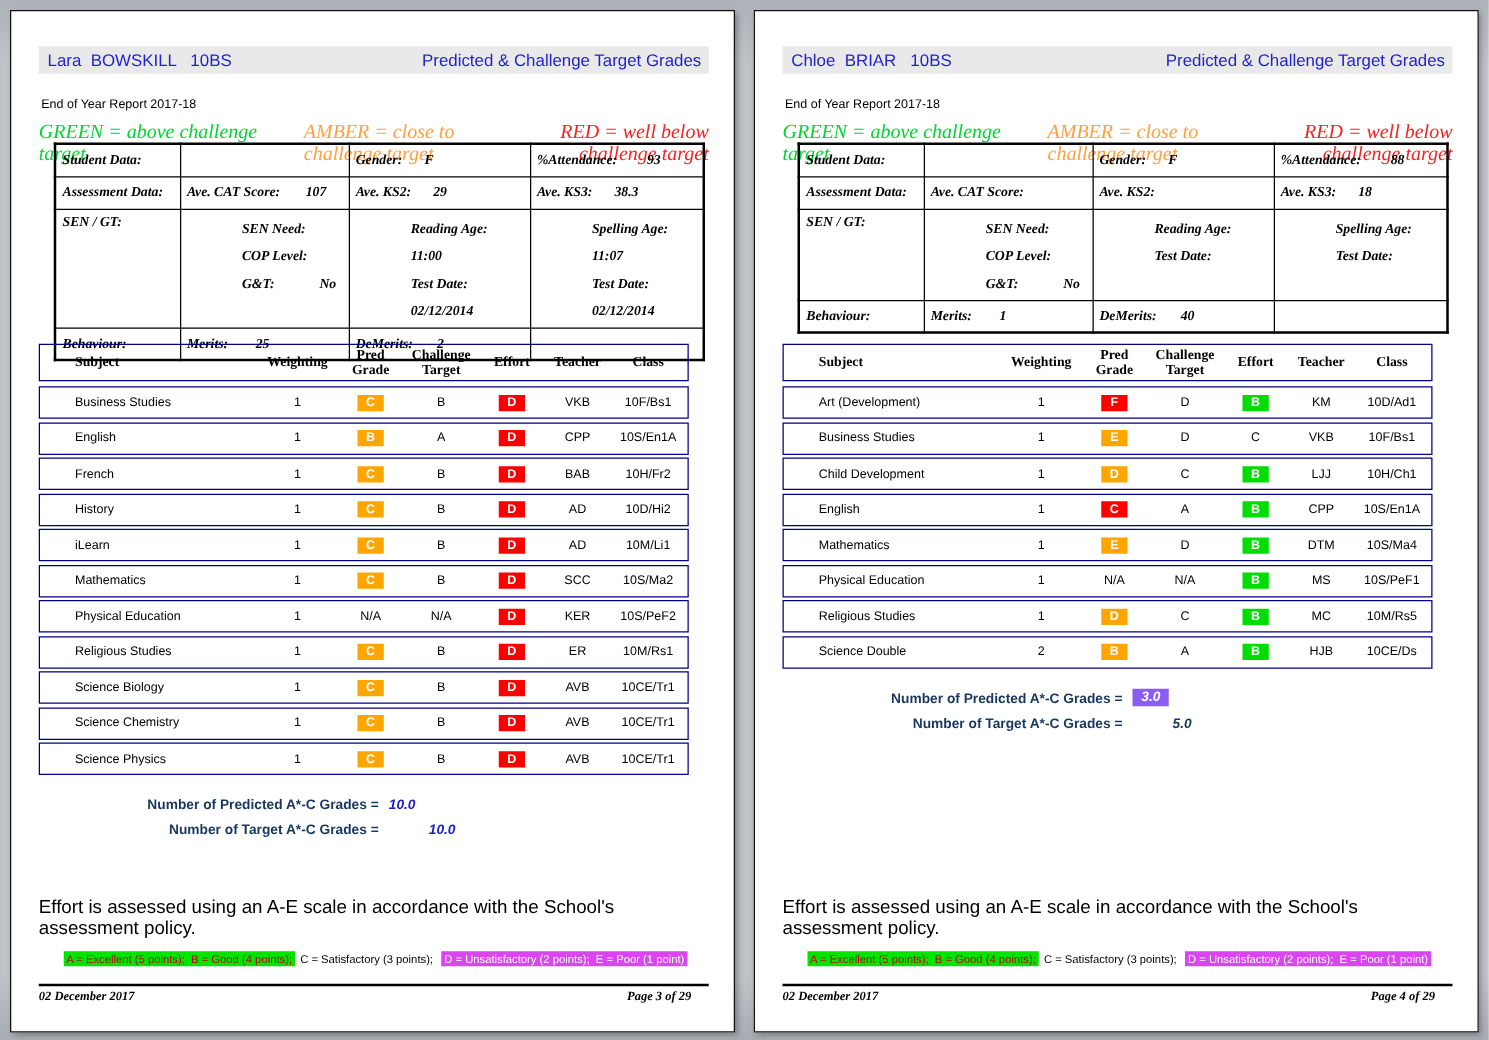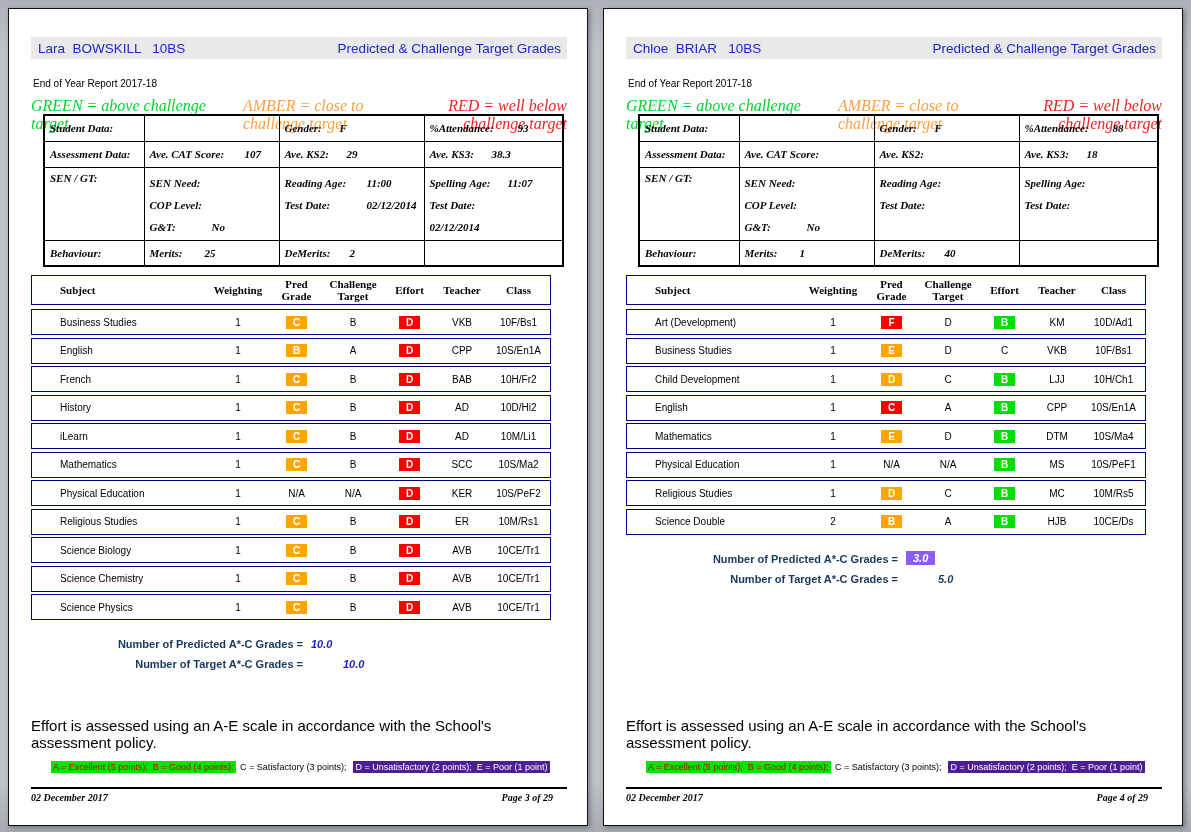--- a/index.html
+++ b/index.html
@@ -27,21 +27,21 @@
 
   
   .sd-table {
     position:absolute; left:34px; top:105px; width:520px;
     border-collapse:collapse; table-layout:fixed;
     font-family:"Liberation Serif", serif; font-weight:bold; font-style:italic; font-size:11px;padding-left:16px;
   }
   .sd-table td { border:1px solid #000; padding:2px 5px; vertical-align:middle; }
   .sd-table { border:2px solid #000; }
   .sd-table tr.tall td { vertical-align:top; padding-top:4px; }
-  .sd-table tr.tall div { line-height:22px; }
+  .sd-table tr.tall div { line-height:22px;margin-left:44px; }
   .lbl { display:inline-block; }
   .val { }
 
   
   .gr-wrap { position:absolute; left:22px; top:266px; width:520px; }
   .gr-head {
     border:1px solid #000080; height:30px; display:grid; align-items:center;
     grid-template-columns:175px 62px 55px 58px 55px 50px 1fr;
     font-family:"Liberation Serif", serif; font-weight:bold; font-size:11px; text-align:center;
     margin-bottom:4px; line-height:12px;
@@ -61,21 +61,21 @@
   .sum-row .sum-lbl { width:272px; text-align:right; }
   .sum-val { font-style:italic; color:#1c1cc8; font-weight:bold; }
   .sum-val.v1 { margin-left:8px; } .sum-val.v2 { margin-left:40px; }
 
   
   .footer { position:absolute; left:22px; right:20px; bottom:22px; }
   .eff-note { font-size:15px; color:#000; margin-bottom:1px; }
   .eff-strip { font-size:9px; white-space:pre; }
   .strip-green { background:#00e400; color:#c00000; padding:1px 2px; }
   .strip-mid { color:#000; padding:1px 2px; }
-  .strip-red { background:#4c1d95; color:#fff; padding:1px 2px;margin-top:28px; }
+  .strip-red { background:#d946ef; color:#fff; padding:1px 2px;margin-top:28px; }
   .foot-rule { border-top:2px solid #000; margin-top:5px; }
   .foot-row { display:flex; justify-content:space-between; margin-top:3px; padding-right:14px;
     font-family:"Liberation Serif", serif; font-weight:bold; font-style:italic; font-size:10px; }
 </style>
 </head>
 <body>
 
 <div class="sheet-wrap">
 
   <div class="page">

